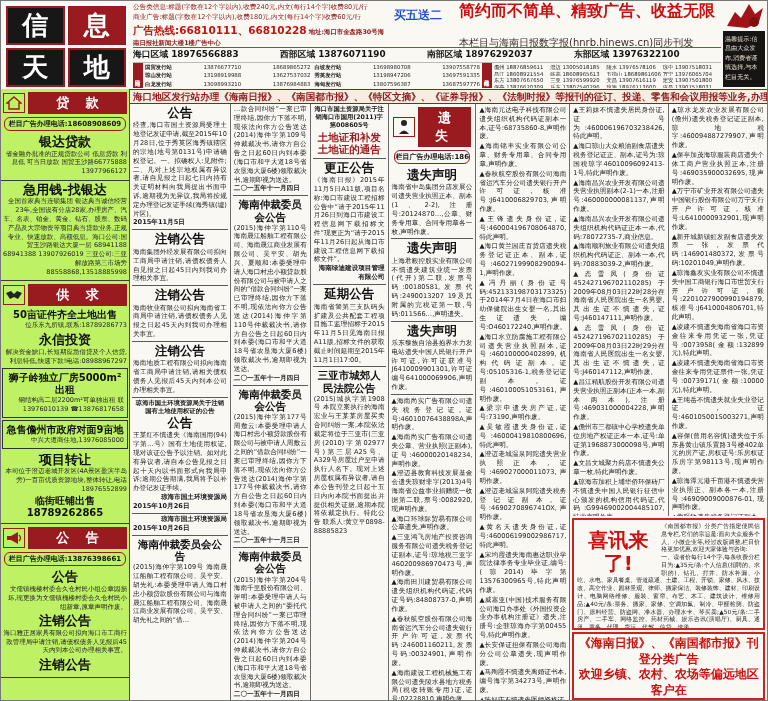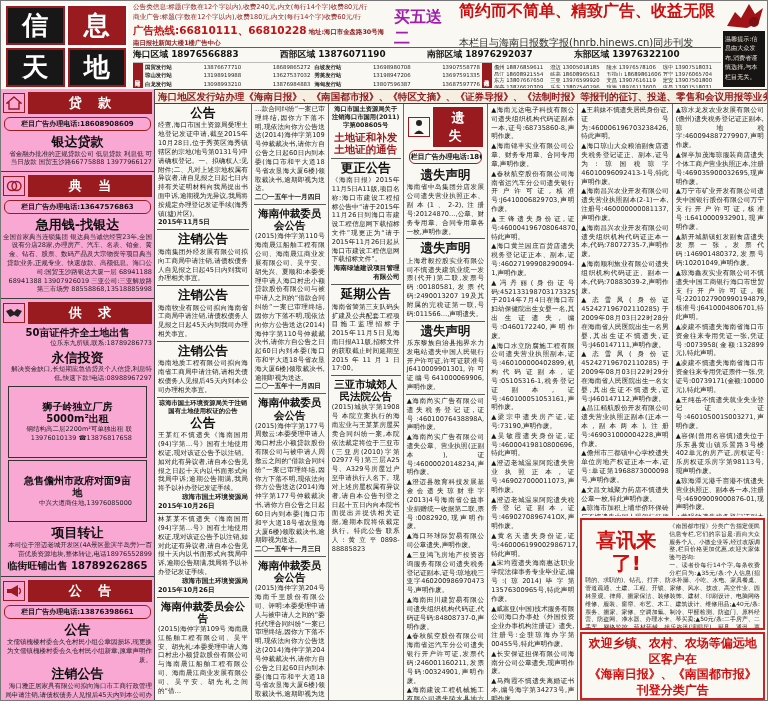--- a/index.html
+++ b/index.html
@@ -8,39 +8,39 @@
 #page{width:768px;height:701px;background:#faf8f3;border:1px solid #777;position:relative;overflow:hidden}
 
 .hdr{position:relative;height:88px}
 .logo{position:absolute;left:3px;top:3px;width:124px;height:82px;display:grid;grid-template-columns:1fr 1fr;grid-template-rows:1fr 1fr;gap:3px;padding:2px;background:#fff}
 .tile{display:flex;align-items:center;justify-content:center;color:#fff;font-weight:bold;font-size:26px;border:2px solid #9a1b1f}
 .tile.t0,.tile.t2,.tile.t3{background:#171717}.tile.t1{background:#9a1b1f}
 .hdr-top{position:absolute;left:132px;top:0;right:70px;height:45px;display:flex;gap:5px}
 .pricing{width:256px;color:#8d1a1c;font-size:6.6px;line-height:1.5;padding-top:2px}
 .hotline{font-size:10.5px;font-weight:bold;color:#c21414;white-space:nowrap}
 .addr{font-size:6.4px;color:#8d1a1c;font-weight:bold}
-.buy52{width:60px;font-size:16px;font-weight:bold;color:#a21caf;padding-top:6px}
+.buy52{width:60px;font-size:12px;font-weight:bold;color:#1d4ed8;padding-top:6px}
 .sloganwrap{flex:1;min-width:0}
 .slogan{font-size:16px;font-weight:bold;color:#c71111;white-space:nowrap}
 .sync{font-size:10px;color:#33302c;margin-top:14px;white-space:nowrap}
 .hdr-bot{position:absolute;left:132px;top:46px;right:46px;bottom:1px;border-top:1px solid #a84040;overflow:hidden}
 .regions{display:flex;border-bottom:1px solid #bbb;padding:1px 0}
 .region{flex:1;font-weight:bold;font-size:8.8px;color:#141414;white-space:nowrap;overflow:hidden}
 .stations{display:flex;height:calc(100% - 14px)}
 .vlabel{writing-mode:vertical-rl;background:#9a1b1f;color:#fff;font-size:5.6px;padding:1px;text-align:center;flex:none}
 .stcol{flex:1.25;padding:0 2px;overflow:hidden}
 .strow{display:flex;justify-content:space-between;font-size:5.4px;white-space:nowrap;line-height:1.55;color:#222}
 .strow b{font-weight:bold}
 .agents{flex:1.7;display:grid;grid-template-columns:repeat(4,1fr);align-content:start;padding:0 2px;overflow:hidden}
 .agent{font-size:5.3px;white-space:nowrap;overflow:hidden;line-height:1.55;color:#222}
 .tipsbox{position:absolute;right:2px;top:30px;width:42px;bottom:2px;background:#171513;color:#e7ded2;font-size:6.1px;line-height:1.55;padding:3px 2px;overflow:hidden}
 .artbox{position:absolute;right:2px;top:1px;width:44px;height:28px}
 
 .mainwrap{display:flex;height:613px}
-.leftcol{width:154px;border-right:1px solid #4a4a4a;overflow:hidden;background:#f9a8d4}
+.leftcol{width:129px;border-right:1px solid #4a4a4a;overflow:hidden;background:#bef264}
 .rightwrap{flex:1;display:flex;flex-direction:column;min-width:0}
 .banner{height:15px;border-top:1px solid #9a1b1f;border-bottom:1px solid #9a1b1f;background:#f5eee1;color:#8d1a1c;font-weight:bold;font-size:9.6px;line-height:13px;white-space:nowrap;overflow:hidden;padding-left:3px}
 .cols{flex:1;display:flex;overflow:hidden}
 .col{overflow:hidden;padding:0 2px;border-right:1px solid #6b6b6b}
 .cols>.col:nth-child(1){width:101px}
 .cols>.col:nth-child(2){width:80px}
 .cols>.col:nth-child(3){width:78px}
 .cols>.col:nth-child(4){width:88px}
 .cols>.col:nth-child(5){width:94px}
 .fg{width:197px;display:flex;flex-direction:column;overflow:hidden}
@@ -61,21 +61,21 @@
 .sechdr{display:flex;align-items:center;gap:3px;padding:3px 2px 2px}
 .icon{width:22px;height:20px;flex:none;display:flex;align-items:center;justify-content:center;border:1px solid #9a1b1f}
 .seclabel{flex:1;background:#9a1b1f;color:#fff;font-weight:bold;font-size:13px;text-align:center;padding:2px 0;letter-spacing:6px;text-indent:6px}
 .phonebox{border:1px solid #9a1b1f;border-radius:6px;font-size:7px;font-weight:bold;text-align:center;margin:1px 3px 2px;padding:1px;color:#141414;white-space:nowrap;overflow:hidden}
 
 .lsec{border-bottom:1px solid #3d3d3d;padding-bottom:3px}
 .ad{padding:1px 2px}
 .adtitle{font-size:13px;font-weight:bold;text-align:center;color:#101010;line-height:1.2}
 .adtitle.sm{font-size:10px}
 .adbody{font-size:6.5px;text-align:right;line-height:1.35;color:#242424}
-.ad.boxed{border:1px solid #333;margin:2px 7px;padding:14px}
+.ad.boxed{border:1px solid #333;margin:2px 1px;padding:3px}
 
 .pbox{border:2px solid #c22;margin:2px;padding:3px;height:112px;overflow:hidden}
 .ptitle{float:left;width:84px;color:#c11;font-weight:bold;font-size:20px;line-height:1.15;text-align:center;padding:6px 2px 0 0}
 .pintro,.pline{font-size:5.9px;line-height:1.32;text-align:justify;color:#262626}
 .wbox{border:2px solid #c22;margin:0 2px 2px;padding:2px 3px;flex:1;overflow:hidden}
 .wtitle{color:#c11;font-weight:bold;font-size:12px;text-align:center;line-height:1.3}
 .wbd{font-size:6.3px;line-height:1.3;text-align:justify;color:#242424;margin-top:1px}
 svg{display:block}
 </style>
 </head>
@@ -190,32 +190,20 @@
               <div class="seclabel">贷 款</div>
             </div>
             <div class="phonebox">栏目广告办理电话:18608908609</div>
           </div>
           <div class="ad">
             <div class="adtitle">银达贷款</div>
             <div class="adbody">省金融办批准的正规贷款公司 低息贷款 利息低 可当日放款 国贸玉沙路66775888 13977966127</div>
           </div>
         </div>
         <div class="lsec">
-          <div>
-            <div class="sechdr">
-              <span class="icon">
-                <svg width="16" height="14" viewBox="0 0 16 14">
-                  <circle cx="6" cy="7" r="4.5" fill="none" stroke="#9a1b1f" stroke-width="1.4"></circle>
-                  <circle cx="10.5" cy="7" r="4.5" fill="none" stroke="#9a1b1f" stroke-width="1.4"></circle>
-                </svg>
-              </span>
-              <div class="seclabel">典 当</div>
-            </div>
-            <div class="phonebox">栏目广告办理电话:13647576863</div>
-          </div>
           <div class="ad">
             <div class="adtitle">急用钱-找银达</div>
             <div class="adbody">全国首家典当连锁集团 银达典当诚信经营23年,全国设有分店28家,办理房产、汽车、名表、铂金、黄金、钻石、股票、数码产品及大宗物资等项目典当贷款业务,正规专业、快速放款、高额低息。海口公司:国贸玉沙路银达大厦一层 68941188 68941388 13907926019 三亚公司:三亚解放路第三市场旁 88558868,13518885998</div>
           </div>
         </div>
         <div class="lsec">
           <div>
             <div class="sechdr">
               <span class="icon">
                 <svg width="18" height="14" viewBox="0 0 18 14">
@@ -297,21 +285,20 @@
               <div class="bd">海南地质工程有限公司拟向海南省工商局申请注销,请相关债权债务人见报后45天内到本公司办理相关事宜。</div>
             </div>
             <div class="block">
               <div class="pre">琼海市国土环境资源局关于注销国有土地使用权证的公告</div>
               <div class="bh h1">公告</div>
               <div class="bd">王某红不慎遗失《海南国用(94)字第…号》国有土地使用权证,现对该证公告予以注销。如对此有异议者,请自本公告见报之日起十天内以书面形式向我局申诉;逾期公告期满,我局将予以补办登记发证手续。</div>
               <div class="sg">琼海市国土环境资源局</div>
               <div class="dt">2015年10月26日</div>
             </div>
             <div class="block">
-              <div class="bd">林某某不慎遗失《海南国用(94)字第…号》国有土地使用权证,现对该证公告予以注销,如对此证有异议者,请自本公告见报十天内以书面形式向我局申诉,逾期公告期满,我局将予以补办登记发证手续。</div>
               <div class="sg">琼海市国土环境资源局</div>
               <div class="dt">2015年10月26日</div>
             </div>
             <div class="block">
               <div class="bh h2">海南仲裁委员会公告</div>
               <div class="bd">(2015)海仲字第109号 海南晟江船舶工程有限公司、吴平安、胡先礼:本委受理申请人海口村忠小额贷款股份有限公司与海南晟江船舶工程有限公司、海南晟江商业发展有限公司、吴平安、胡先礼之间的“借…</div>
             </div>
           </div>
           <div class="col">
             <div class="block">
@@ -410,21 +397,21 @@
               <div class="it">▲陈好庆不慎遗失医师资格证,证号:19984821046000372050493,现声明作废。</div>
             </div>
           </div>
           <div class="fg">
             <div class="fgcols">
               <div class="col">
                 <div class="block">
                   <div class="it">▲王莉妹不慎遗失居民身份证,证号为:460006196703238426,特此声明。</div>
                   <div class="it">▲海口琼山大众粮油副食店遗失税务登记证正、副本,证号为:琼国税琼字46010096092413-1号,特此声明作废。</div>
                   <div class="it">▲海南昌兴农业开发有限公司遗失营业执照副本(2-1)一本,注册号:460000000081137,声明作废。</div>
-                  <div class="it">▲海南昌兴农业开发有限公司遗失组织机构代码证正本一本,代码:78072735-7,声明作废。</div>
+                  <div class="it">▲海南昌兴农业开发有限公司遗失组织机构代码证正本一本,代码:78072735-7,商业信息。</div>
                   <div class="it">▲海南顺利旅业有限公司遗失组织机构代码证正、副本一本,代码:70883039-2,声明作废。</div>
                   <div class="it">▲态雪凤(身份证452427196702110285)于2009年08月03日22时28分在海南省人民医院出生一名男婴,其出生证不慎遗失,证号:J460147111,声明作废。</div>
                   <div class="it">▲态雪凤(身份证452427196702110285)于2009年08月03日22时29分在海南省人民医院出生一名女婴,其出生证不慎遗失,证号:J460147112,声明作废。</div>
                   <div class="it">▲昌江精航股份开发有限公司遗失营业执照正副本(正本一本,副本两本),注册号:469031000004228,声明作废。</div>
                   <div class="it">▲儋州市三都镇中心学校遗失单位房地产权证正本一本,证号:单证第1968873000098号,声明作废。</div>
                   <div class="it">▲文昌文城聚力药店不慎遗失公章一枚,特此声明作废。</div>
                   <div class="it">▲琼海市加积上埔华侨环保砖厂不慎遗失中国人民银行征信中心颁发的机构信用代码证,代码:G99469002004485107,特此声明作废。</div>
                 </div>
               </div>
               <div class="col">
@@ -442,21 +429,21 @@
                   <div class="it">▲黄强敏遗失税务登记证副本一本,证号:琼国税登字445281198712021304-2号,声明作废。</div>
                 </div>
               </div>
             </div>
             <div class="pbox">
               <div class="ptitle">喜讯来了!</div>
               <div class="pintro">《南国都市报》分类广告指定便民信息专栏,它们的宗旨是:面向大众服务个人、小微企业等,经过改版调整,栏目价格更加优惠,欢迎大家体验与咨询:</div>
               <div class="pline">一、读者价每行14个字,每条收费分栏目为:▲35元/条:个人信息(招聘的、求职的)、钻孔、打井、防水补漏、小吃、水电、家具餐桌、管道疏通、土建、工程、开锁、家修、风水、技改、高空作业、园林景观、律师、搬家保洁、装修装饰、建材、印刷设计、电脑网络维修、服装、窗帘、布艺、木工、建筑设计、维修用品;▲40元/条:票务、搬家、家修、空调加氟、制冷、甲醛检测、防盗门、原料经营、防盗网、净水器、办理水卡、琴买卖;▲50元/条:二手房产、二手车、网络监控、药材药械、娱乐咨讯(演唱厅)、厨具、通讯、票务、代理、货运、代驾、信贷、速递。</div>
             </div>
             <div class="wbox">
+              <div class="wtitle">《海南日报》、《南国都市报》刊登分类广告</div>
               <div class="wtitle">欢迎乡镇、农村、农场等偏远地区客户在</div>
-              <div class="wtitle">《海南日报》、《南国都市报》刊登分类广告</div>
               <div class="wbd">为方便乡镇、农场、农村等其他偏远地区客户办理分类广告,发行中心开通以手机短信、QQ、微信等形式多样的办理渠道,以方便广大客户办理广告。可承接办理:身份证等各类证件遗失、法院、企业用等各类发票单位公告、商业信息、农产品名特优推介等。</div>
             </div>
           </div>
         </div>
     </div>
   </div>
 </div>
 
 </body></html>

